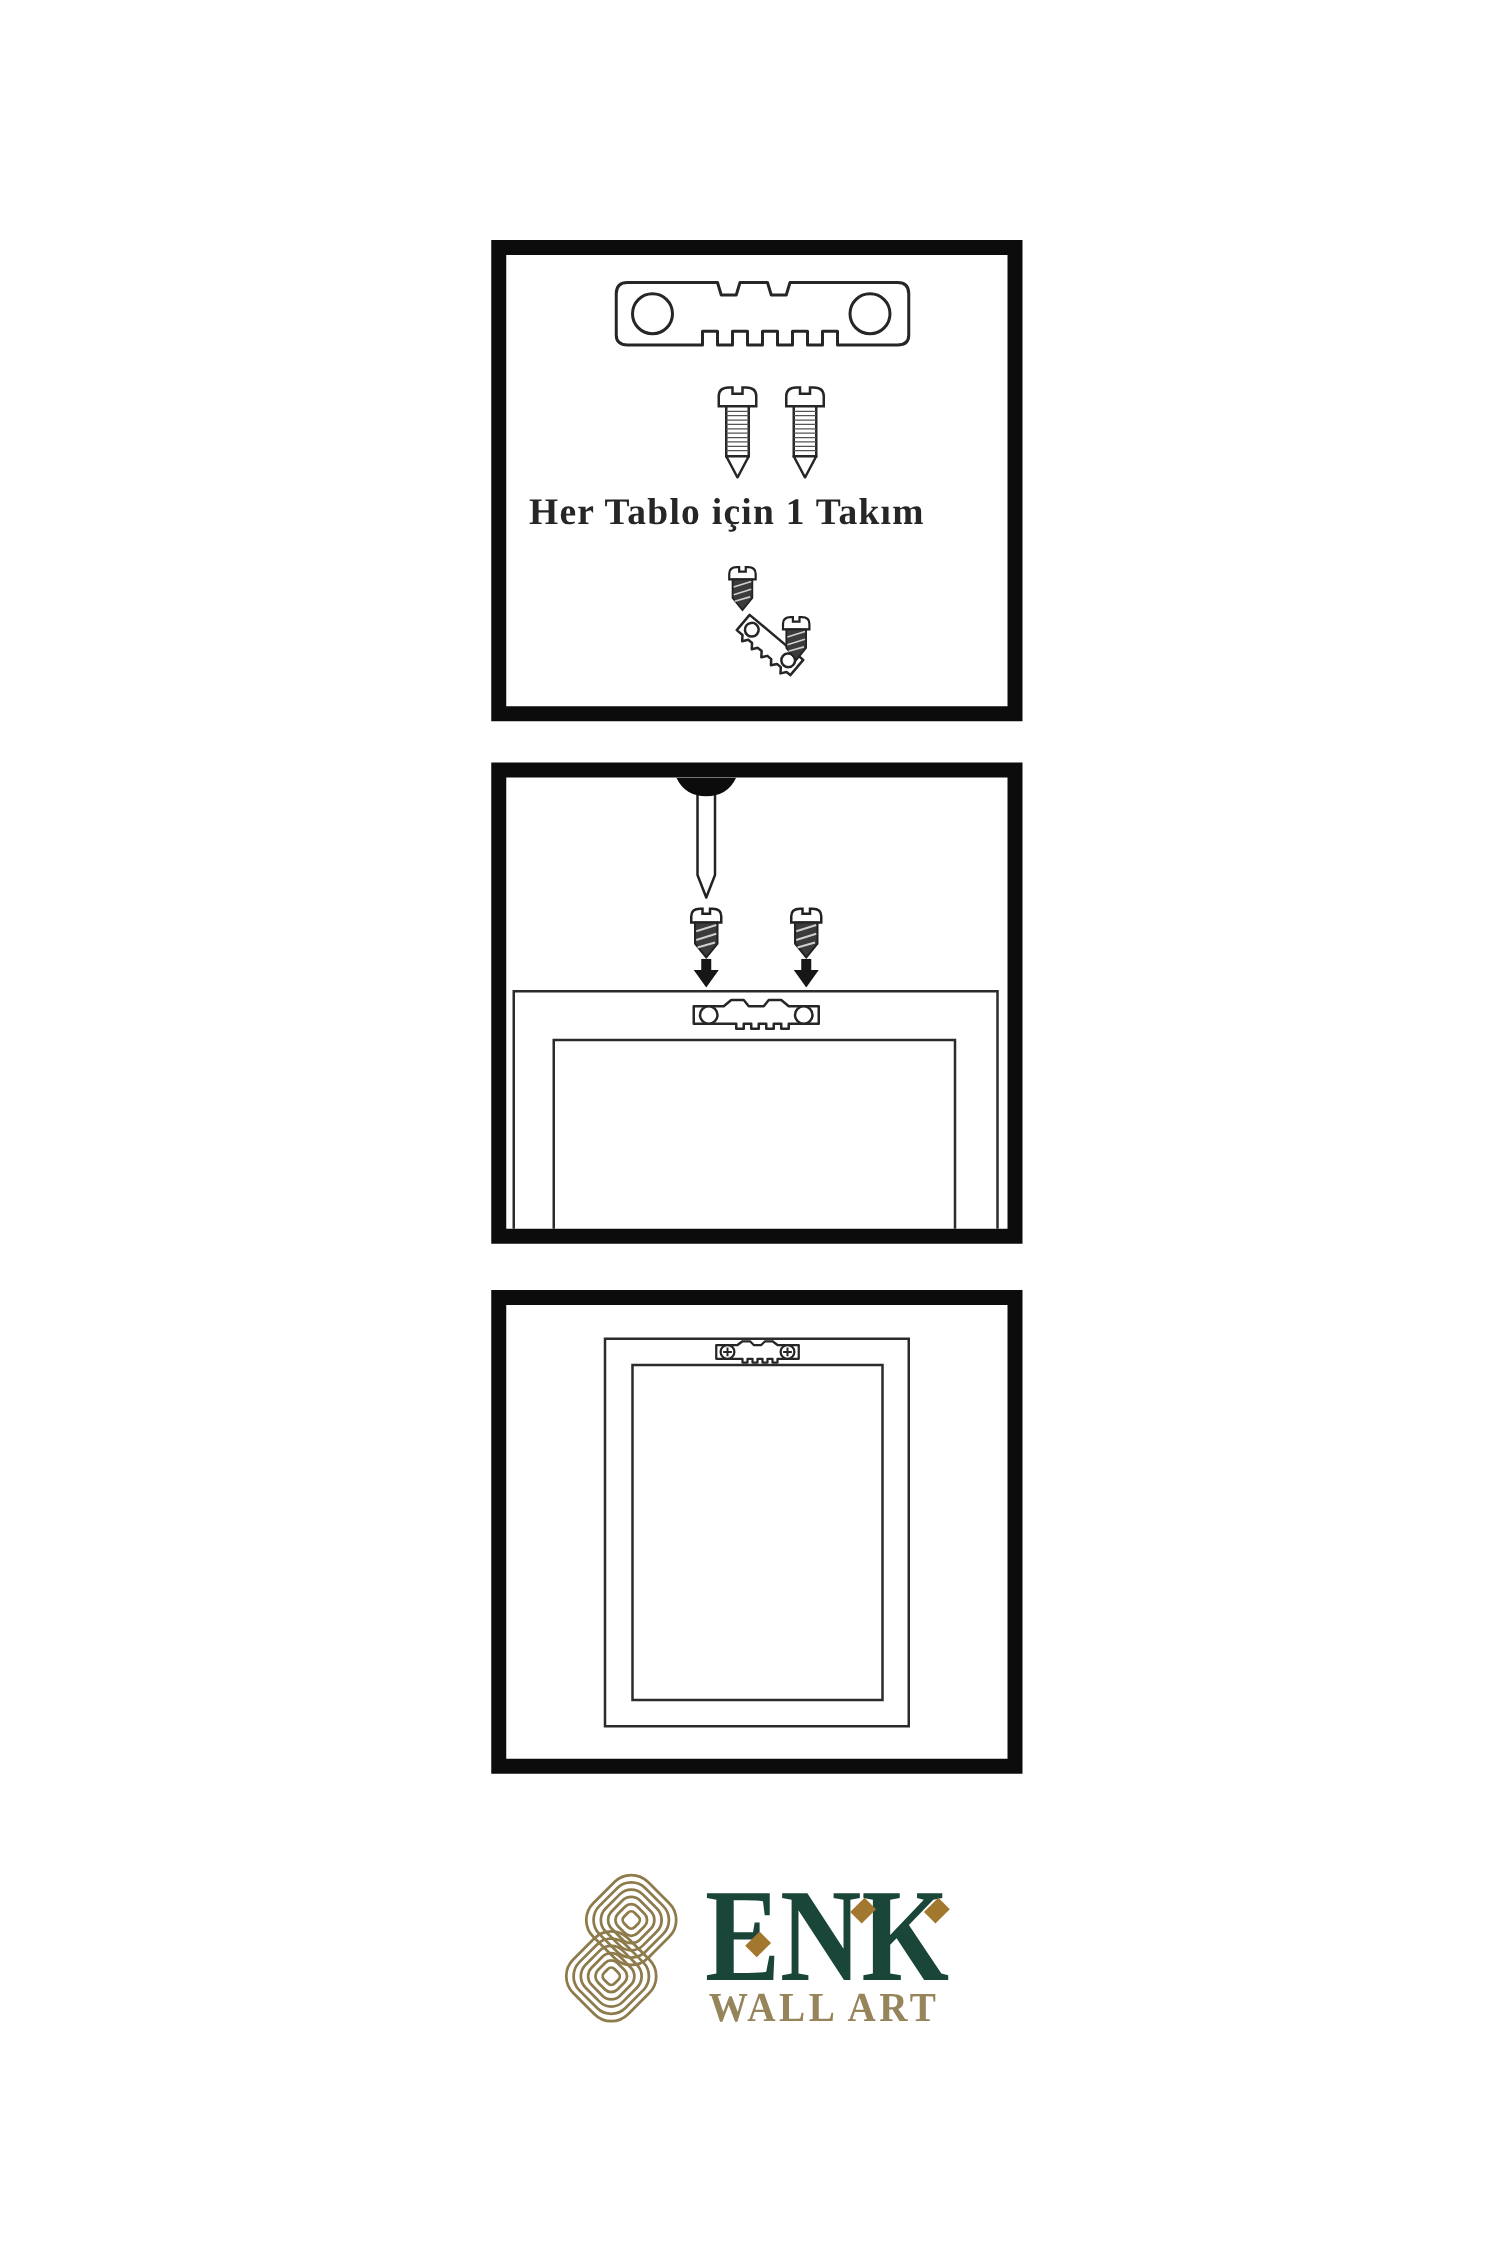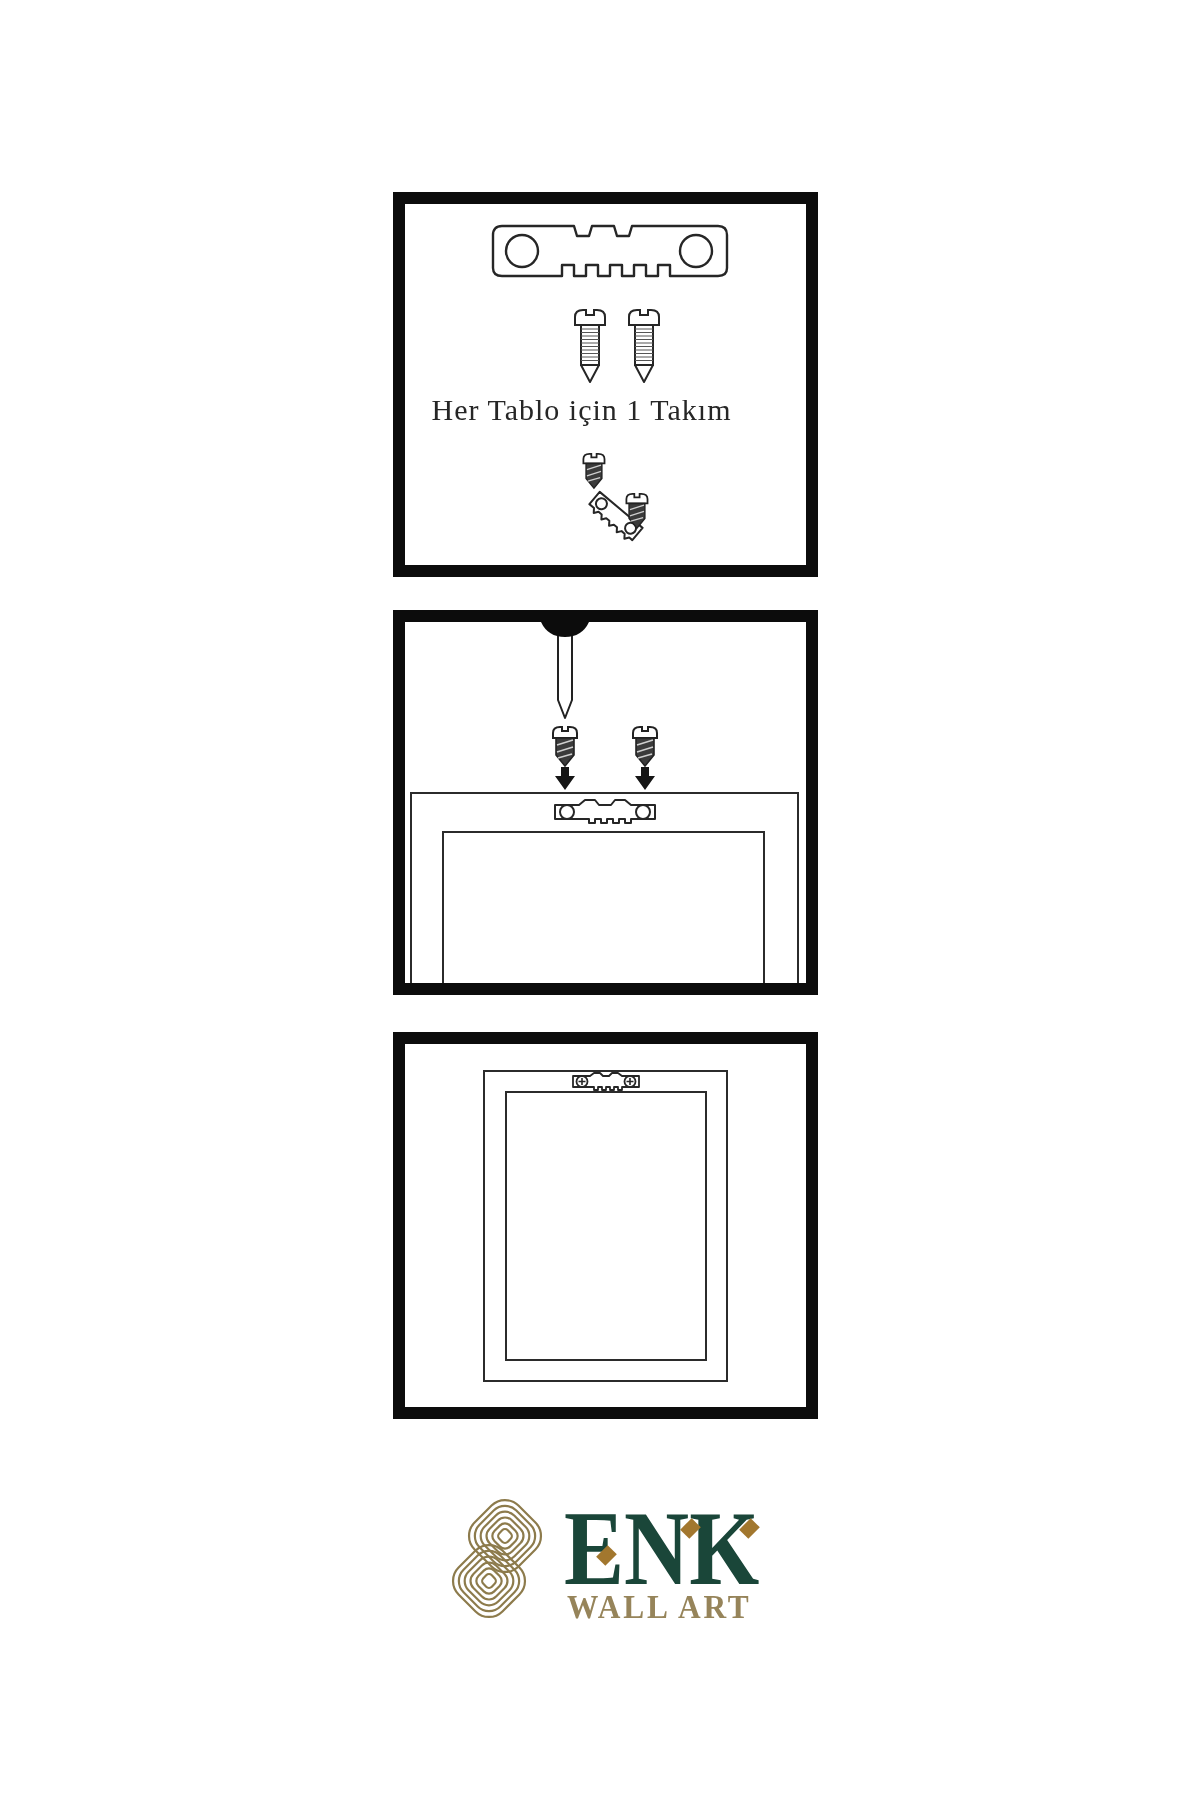--- a/index.html
+++ b/index.html
@@ -12,21 +12,21 @@
     border:12px solid #0c0c0c;background:#fff;box-sizing:border-box;
     overflow:hidden;
   }
   .panel.p1{top:192px;height:385px;}
   .panel.p2{top:610px;height:385px;}
   .panel.p3{top:1032px;height:387px;}
   .abs{position:absolute;}
   .caption{
     position:absolute;left:-24px;top:189px;width:100%;
     text-align:center;font-size:30px;letter-spacing:1px;color:#262626;
-    font-family:"Liberation Serif", serif;white-space:nowrap;
+    font-family:"Liberation Serif", serif;white-space:nowrap;font-weight:bold;
   }
   .frame-rect{position:absolute;border:2px solid #2b2b2b;background:transparent;box-sizing:border-box;}
   
   .brand-name{
     position:absolute;left:564px;top:1496px;
     font-family:"Liberation Serif", serif;font-weight:700;font-size:106px;line-height:1;
     color:#1a4639;transform:scaleX(.85);transform-origin:left top;letter-spacing:0;
   }
   .brand-tagline{
     position:absolute;left:567px;top:1591px;

